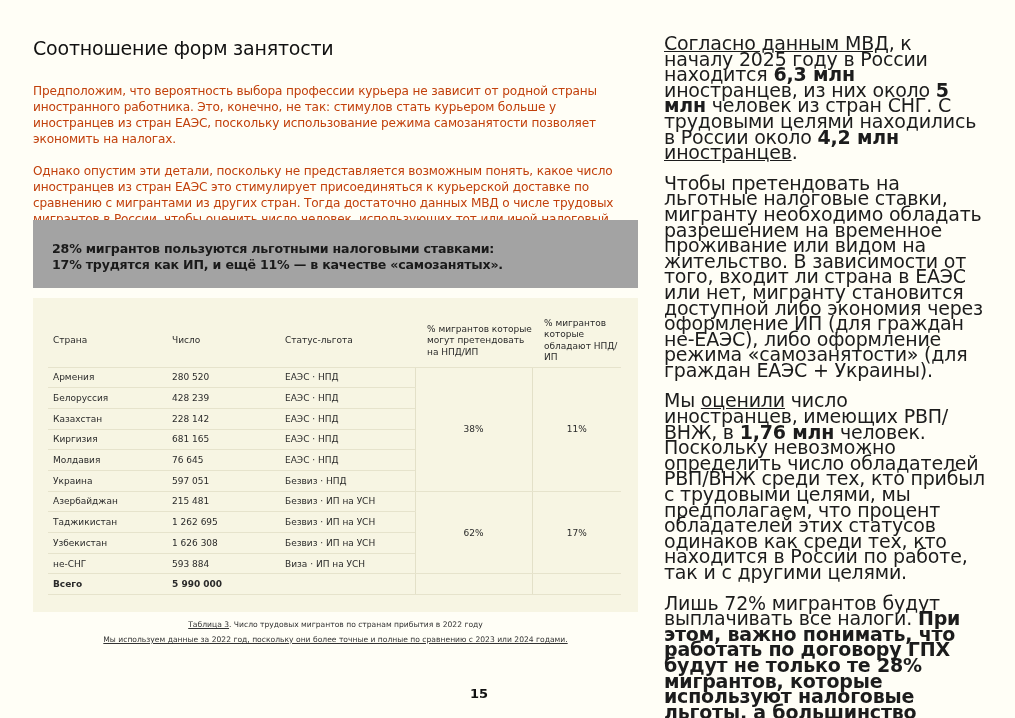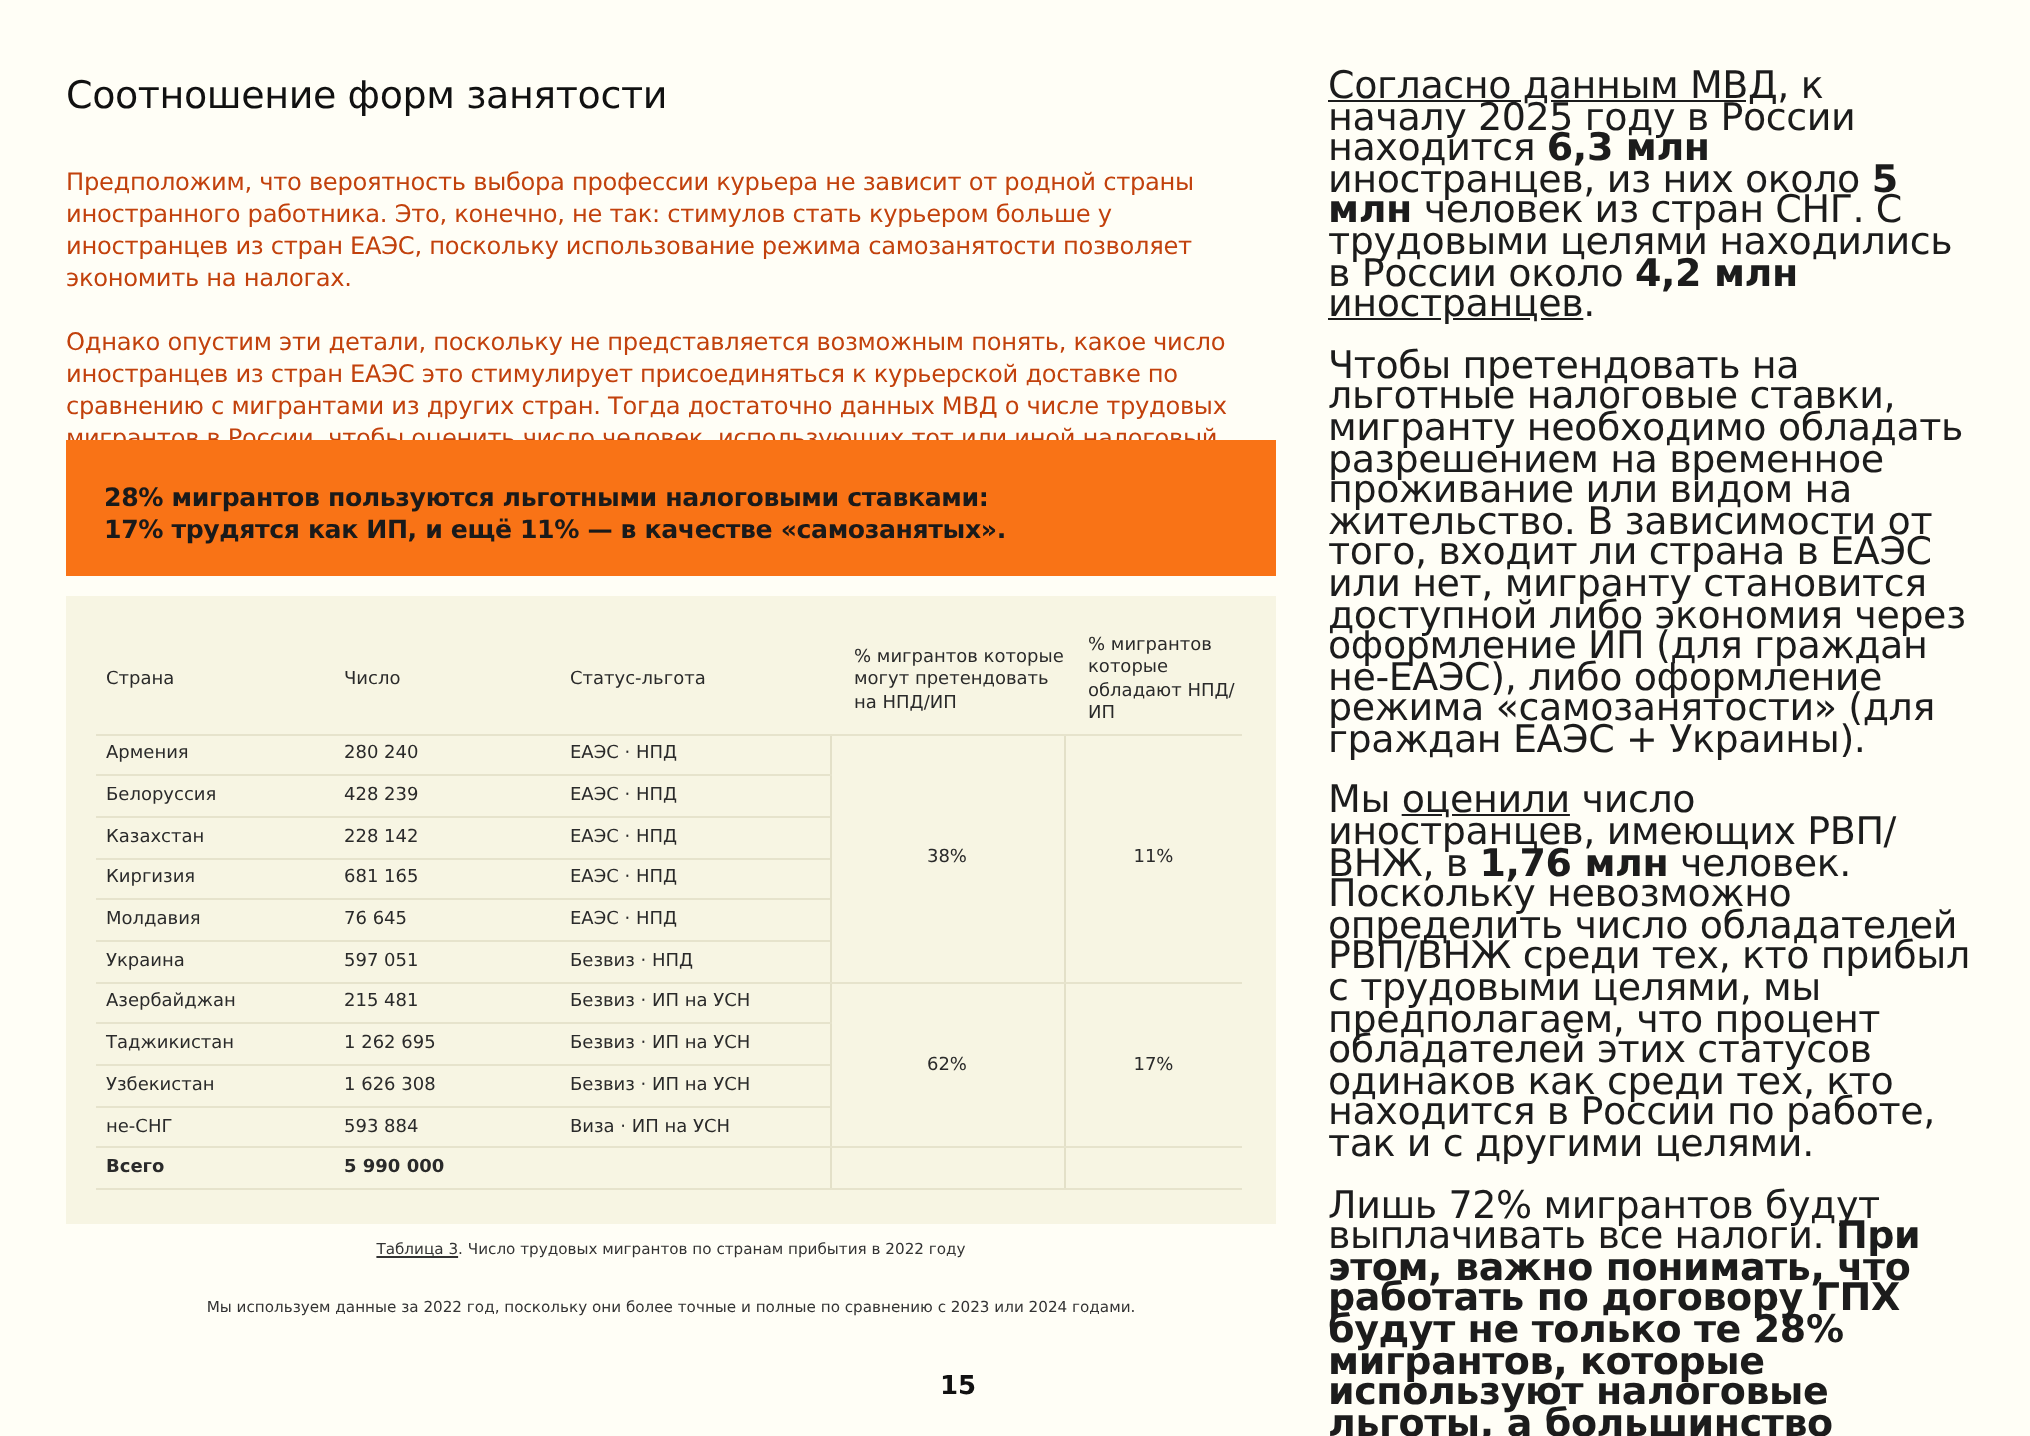--- a/index.html
+++ b/index.html
@@ -4,33 +4,33 @@
 <style>
   * { box-sizing: border-box; margin: 0; padding: 0; }
   html, body { width: 1015px; height: 718px; background: #fffef6; overflow: hidden; }
   body { font-family: "DejaVu Sans", sans-serif; color: #1b1b1b; position: relative; }
 
   .left-col { position: absolute; left: 33px; top: 36px; width: 606px; }
   .page-title { font-size: 19px; font-weight: 500; letter-spacing: -0.2px; color: #111; margin-bottom: 23px; line-height: 24px; }
   .para { font-size: 12.1px; line-height: 16px; color: #c2410c; letter-spacing: -0.15px; }
   .para + .para { margin-top: 16px; }
 
-  .callout { position: absolute; left: 33px; top: 220px; width: 605px; height: 68px; background: #f97316; padding: 21px 0 0 19px; }
+  .callout { position: absolute; left: 33px; top: 220px; width: 605px; height: 68px; background: #a3a3a3; padding: 21px 0 0 19px; }
   .callout-text { font-size: 12.6px; line-height: 16px; font-weight: bold; color: #1a1a1a; letter-spacing: -0.2px; }
 
   .table-box { position: absolute; left: 33px; top: 298px; width: 605px; height: 314px; background: #f7f5e3; }
   table.data { position: absolute; left: 15px; top: 17px; width: 573px; border-collapse: collapse; font-size: 9px; color: #2a2a2a; }
   table.data th { font-weight: normal; text-align: left; vertical-align: middle; line-height: 11.5px; height: 52px; padding-left: 5px; border-bottom: 1px solid #e6e3cc; }
   table.data td { height: 20.7px; padding-left: 5px; border-bottom: 1px solid #e6e3cc; vertical-align: middle; white-space: nowrap; }
   table.data td.merged { text-align: center; padding-left: 0; border-left: 1px solid #e3e0c8; }
   table.data tr.total td { font-weight: bold; }
   table.data td.empty { border-left: 1px solid #e3e0c8; }
 
   .caption { position: absolute; left: 33px; top: 619px; width: 605px; text-align: center; font-size: 7.6px; color: #333; line-height: 12px; }
-  .caption .line2 { margin-top: 17px; }
+  .caption .line2 { margin-top: 3px; text-decoration: underline; }
   .u { text-decoration: underline; }
 
   .right-col { position: absolute; left: 664px; top: 36px; width: 322px; font-size: 19px; line-height: 15.6px; color: #1c1c1c; letter-spacing: -0.2px; }
   .right-col .rp + .rp { margin-top: 15px; }
   .right-col b { font-weight: bold; }
 
   .page-number { position: absolute; left: 470px; top: 686px; font-size: 13px; font-weight: bold; color: #111; }
 </style>
 </head>
 <body>
@@ -60,21 +60,21 @@
         <th>Страна</th>
         <th>Число</th>
         <th>Статус-льгота</th>
         <th style="padding-left:12px">% мигрантов которые могут претендовать на НПД/ИП</th>
         <th style="padding-left:12px">% мигрантов которые обладают НПД/ИП</th>
       </tr>
     </thead>
     <tbody>
       <tr>
         <td>Армения</td>
-        <td>280 240</td>
+        <td>280 520</td>
         <td>ЕАЭС · НПД</td>
         <td class="merged" rowspan="6">38%</td>
         <td class="merged" rowspan="6">11%</td>
       </tr>
       <tr>
         <td>Белоруссия</td>
         <td>428 239</td>
         <td>ЕАЭС · НПД</td>
       </tr>
       <tr>

